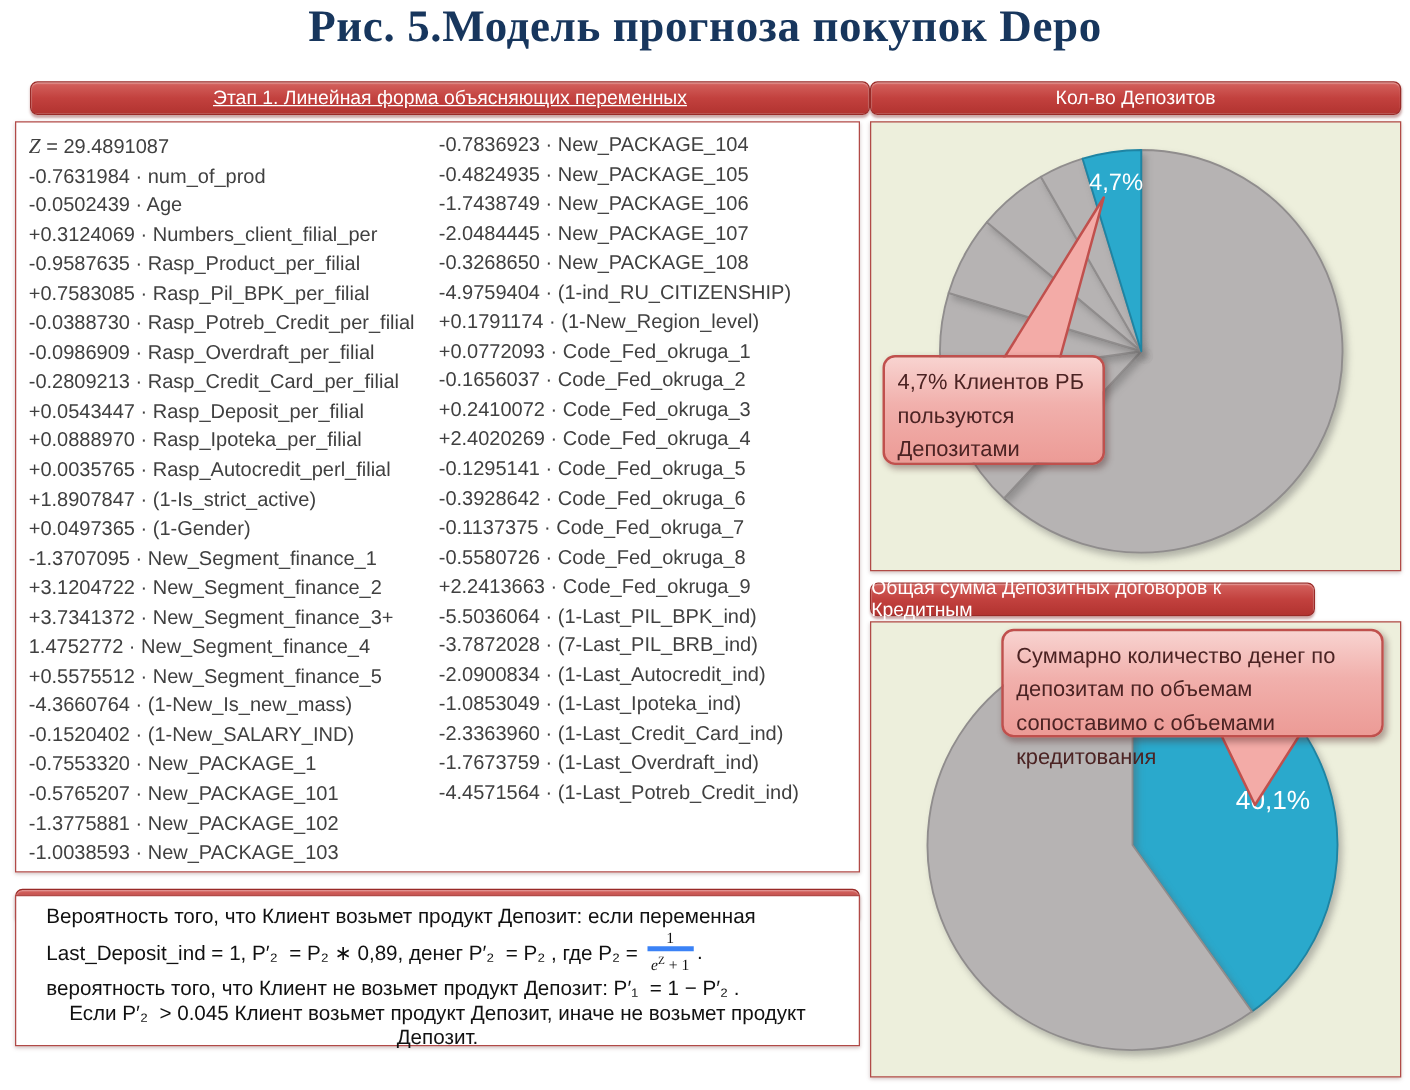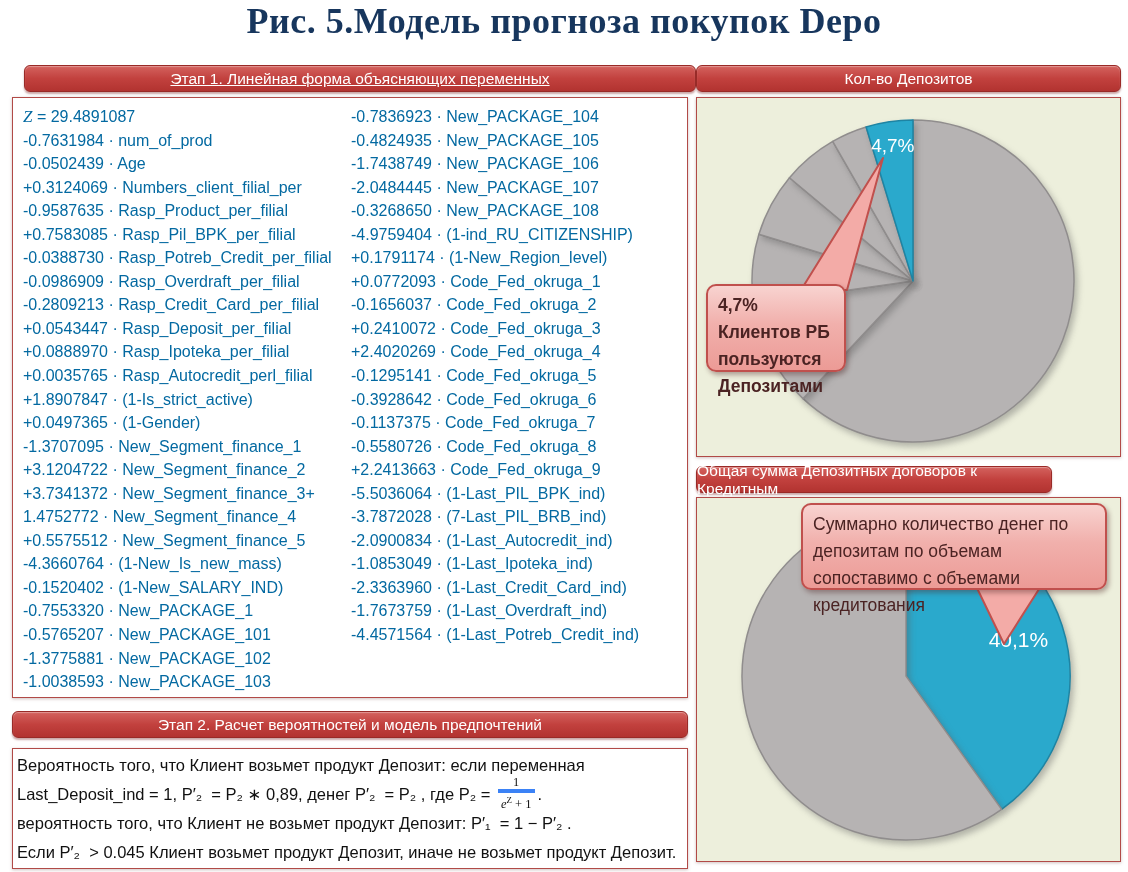--- a/index.html
+++ b/index.html
@@ -13,40 +13,40 @@
        border:1px solid #992a27;box-sizing:border-box;
        box-shadow:0 2px 2px rgba(140,60,60,.45), inset 0 1px 1px rgba(255,255,255,.35);
        color:#ffffff;font-size:15.5px;display:flex;align-items:center;justify-content:center;}
   .panel{position:absolute;box-sizing:border-box;border:1.5px solid #b14a47;
          box-shadow:0 1px 3px rgba(120,80,80,.35);}
   .white{background:#ffffff;}
   .cream{background:#edefdc;}
   #box-stage1{left:12px;top:97px;width:676px;height:601px;}
   #col1{position:absolute;left:10px;top:7px;width:326px;}
   #col2{position:absolute;left:338px;top:7px;width:332px;}
-  .coef{font-size:16px;line-height:23.55px;color:#0369a1;white-space:nowrap;}
+  .coef{font-size:16px;line-height:23.55px;color:#404040;white-space:nowrap;}
   .zi{font-family:"Liberation Serif",serif;font-style:italic;font-size:17px;}
-  #box-stage2{left:12px;top:748px;width:676px;height:121px;padding:2px 4px;text-align:center;}
+  #box-stage2{left:12px;top:716px;width:676px;height:121px;padding:2px 24px;text-align:center;}
   .s2line{font-size:16.5px;color:#111;height:29px;display:flex;align-items:center;white-space:pre-wrap;}
   .frac{display:inline-flex;flex-direction:column;align-items:center;font-size:12.5px;
         vertical-align:middle;margin:0 3px;font-family:"Liberation Serif",serif;}
   .frac .num{line-height:13px;}
   .frac .den{border-top:4px solid #3b82f6;line-height:15px;padding:0 3px;}
   .frac sup{font-size:9px;}
   .frac i{font-style:italic;}
   #panel1{left:696px;top:97px;width:425px;height:360px;}
   #panel2{left:696px;top:497px;width:425px;height:365px;}
   svg.pie{position:absolute;left:0;top:0;z-index:1;}
   svg.pie path{filter:drop-shadow(3px 4px 3px rgba(90,90,90,.40));}
   svg.overlay{position:absolute;left:0;top:0;z-index:2;pointer-events:none;}
   .callout{position:absolute;z-index:3;box-sizing:border-box;border:2px solid #c0504d;
            border-radius:10px;background:linear-gradient(180deg,#f8d3d0 0%,#f1b0ac 45%,#ec9b96 100%);
            box-shadow:2px 3px 5px rgba(80,40,40,.4);
            color:#4b2323;font-size:17.5px;line-height:27px;padding:6px 10px;}
-  #callout1{left:9px;top:186px;width:140px;height:88px;font-weight:bold;}
+  #callout1{left:9px;top:186px;width:178px;height:88px;}
   #callout2{left:104px;top:5px;width:306px;height:87px;}
 </style>
 </head>
 <body>
 
 <div class="title">Рис. 5.Модель прогноза покупок Depo</div>
 
 <div class="bar" id="bar-stage1" style="left:24px;top:65px;width:672px;text-decoration:underline;">
   <span>Этап 1. Линейная форма объясняющих переменных</span>
 </div>

